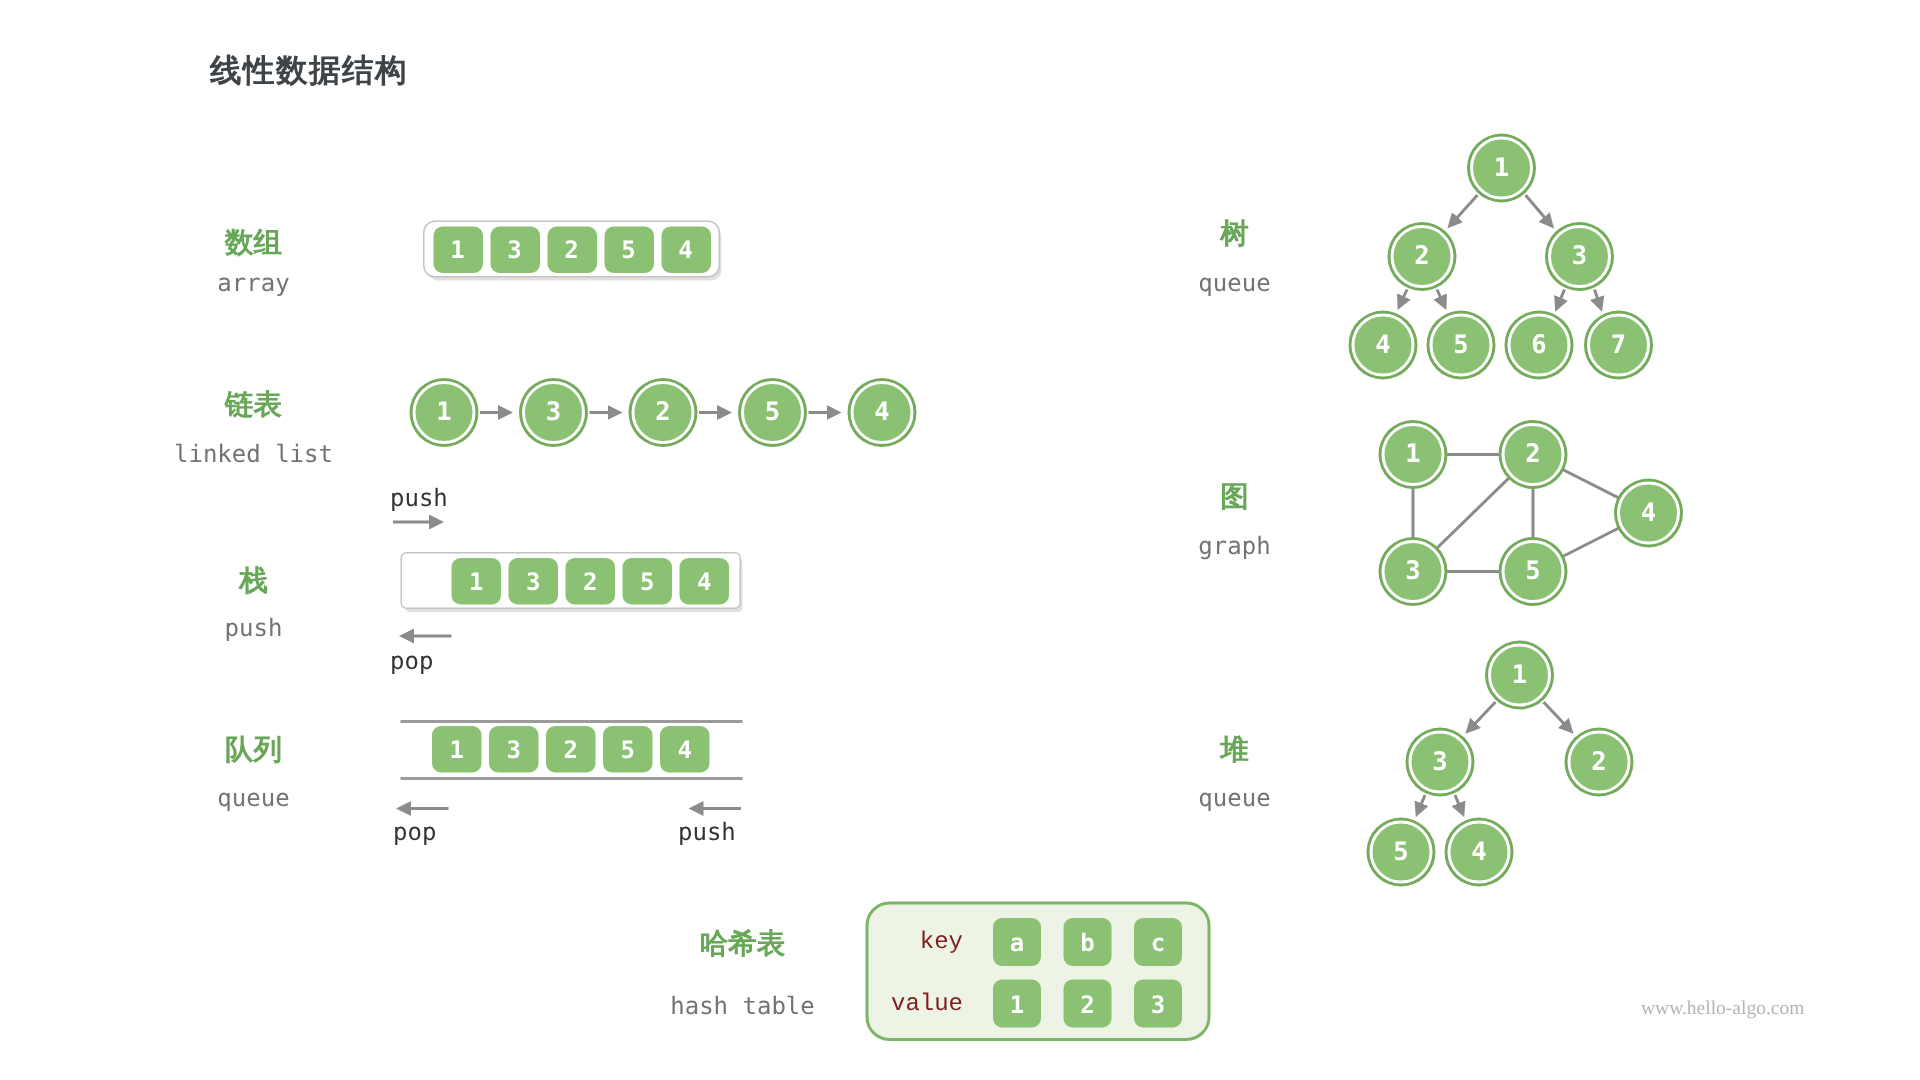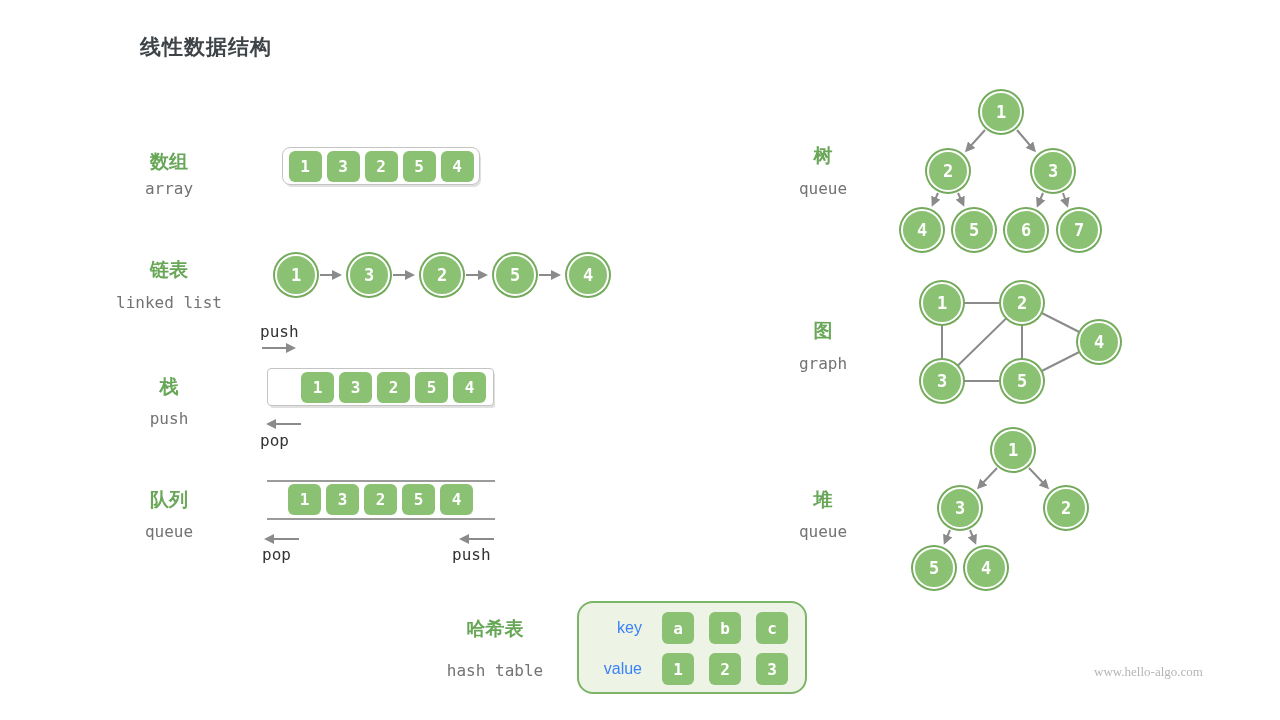--- a/index.html
+++ b/index.html
@@ -18,22 +18,22 @@
         display:flex;align-items:center;justify-content:center;
         font-family:"DejaVu Sans Mono","Liberation Mono",monospace;font-size:16px;font-weight:bold;}
   .cellrow{position:absolute;z-index:2;display:flex;gap:5px;}
   .node{position:absolute;z-index:2;width:42px;height:42px;border-radius:50%;background:#8bc172;
         border:2px solid #ffffff;box-shadow:0 0 0 2px #74aa5c;color:#fff;box-sizing:border-box;
         display:flex;align-items:center;justify-content:center;
         font-family:"DejaVu Sans Mono","Liberation Mono",monospace;font-size:17px;font-weight:bold;}
   .qline{position:absolute;z-index:2;height:2px;background:#9b9b9b;}
   .hash{position:absolute;z-index:2;left:565px;top:601px;width:230px;height:93px;background:#edf4e6;
         border:2px solid #7db568;border-radius:16px;box-sizing:border-box;}
-  .hlabel{position:absolute;z-index:3;width:52px;text-align:right;color:#3b82f6;
-          font-family:Liberation Sans, sans-serif;font-size:16px;}
+  .hlabel{position:absolute;z-index:3;width:52px;text-align:right;color:#7f1d1d;
+          font-family:Liberation Mono, monospace;font-size:16px;}
   .hcell{position:absolute;z-index:3;width:32px;height:32px;border-radius:6px;background:#8bc172;color:#fff;
          display:flex;align-items:center;justify-content:center;
          font-family:"DejaVu Sans Mono","Liberation Mono",monospace;font-size:16px;font-weight:bold;}
   .watermark{position:absolute;z-index:2;left:1082px;top:664px;color:#b5b5b5;
              font-family:Liberation Serif, serif;font-size:13px;}
 </style>
 </head>
 <body>
 
 <div class="canvas">

